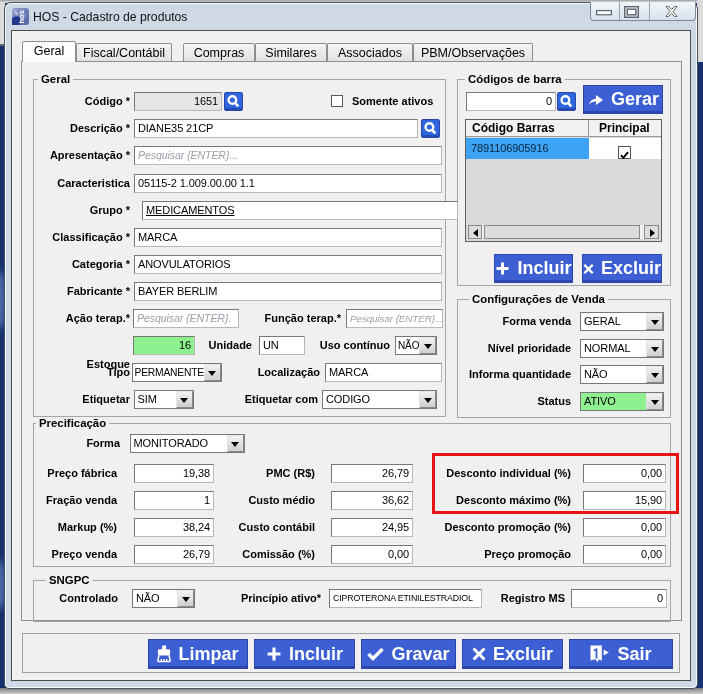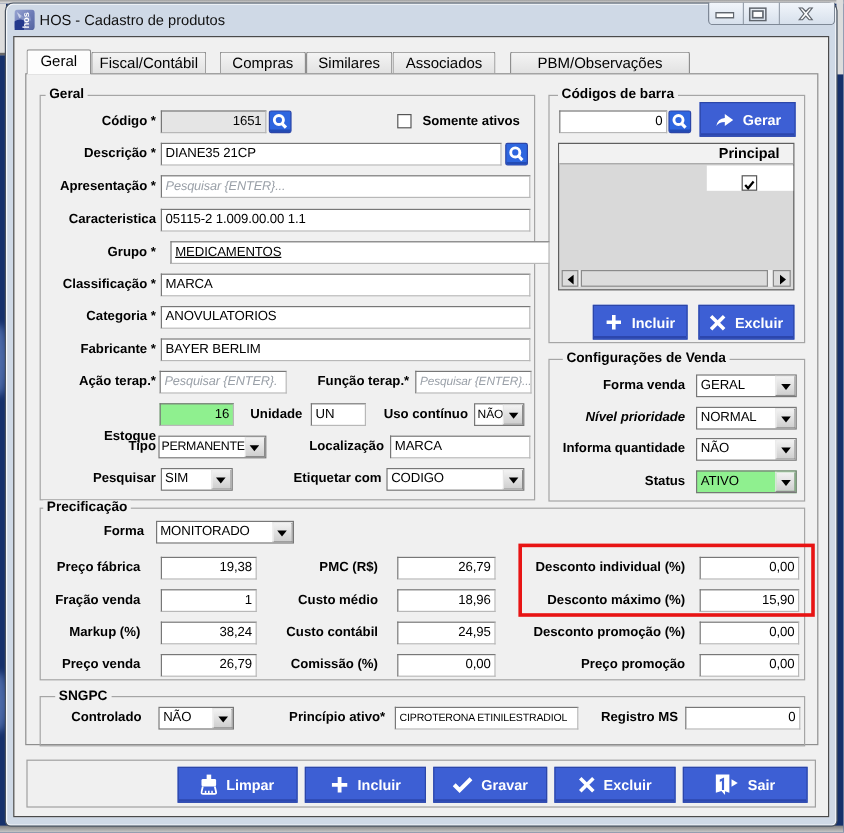--- a/index.html
+++ b/index.html
@@ -35,21 +35,21 @@
 .ph{color:#9aa0a8;font-style:italic;font-size:10.6px;}
 .ph2{font-size:9.9px;}
 .green{background:#8ff08f;}
 .dis{background:#e5e5e5;}
 
 .combo{height:19px;background:#fff;border:1px solid #777;font-size:11px;letter-spacing:-0.1px;line-height:17px;padding:0 3px;white-space:nowrap;overflow:hidden;}
 .combo.green{background:#8ff08f;}
 .combo .cb{position:absolute;right:0px;top:0px;bottom:0px;width:17px;background:linear-gradient(#f2f2f2,#cfcfcf);border:1px solid #8a8a8a;border-top-color:#e6e6e6;border-left-color:#e6e6e6;}
 .combo .cb i{position:absolute;left:50%;top:50%;margin:-2px 0 0 -4px;width:0;height:0;border:4px solid transparent;border-top:5px solid #000;}
 
-.bb{background:#3d5fd4;border:1px solid #2c46a8;box-shadow:inset 0 -2px 0 rgba(15,25,100,.35);color:#fff;font-weight:bold;font-size:12px;display:flex;align-items:center;justify-content:center;gap:7px;}
+.bb{background:#3d5fd4;border:1px solid #2c46a8;box-shadow:inset 0 -2px 0 rgba(15,25,100,.35);color:#fff;font-weight:bold;font-size:18px;display:flex;align-items:center;justify-content:center;gap:7px;}
 .mag{background:#2e66df;border-radius:2px;}
 
 #grid{left:465px;top:119px;width:197px;height:123px;border:1px solid #5f5f5f;background:#d9d9d9;}
 #ghead{position:absolute;left:0;top:0;width:100%;height:17px;background:#f2f2f2;border-bottom:1px solid #9a9a9a;}
 .chk{background:#fff;border:1px solid #555;}
 </style>
 </head>
 <body>
 
 <div class="abs" id="topstrip"></div>
@@ -91,21 +91,21 @@
     <path d="M1 0.5 L3.6 0.5 L6.5 3.6 L9.4 0.5 L12 0.5 L8 5.5 L12 10.5 L9.4 10.5 L6.5 7.4 L3.6 10.5 L1 10.5 L5 5.5 Z" fill="#fdfdfd" stroke="#60666e" stroke-width="1"></path>
   </svg>
 
 <div class="abs" id="client"></div>
 <div class="abs" id="tabpage"></div>
 <div class="abs tab active" style="left:22px;width:54px;">Geral</div>
 <div class="abs tab" style="left:76px;width:96px;">Fiscal/Contábil</div>
 <div class="abs tab" style="left:183px;width:72px;">Compras</div>
 <div class="abs tab" style="left:255px;width:72px;">Similares</div>
 <div class="abs tab" style="left:327px;width:86px;">Associados</div>
-<div class="abs tab" style="left:413px;width:150px;margin-left:12px;">PBM/Observações</div>
+<div class="abs tab" style="left:413px;width:120px;">PBM/Observações</div>
 
 <div class="abs fs" style="left:33px;top:79px;width:413px;height:338px;">
     <span style="left:4px;">Geral</span>
   </div>
 
 <div class="abs fs" style="left:457px;top:79px;width:214px;height:207px;">
     <span style="left:7px;">Códigos de barra</span>
   </div>
 <div class="abs fs" style="left:457px;top:299px;width:214px;height:119px;">
     <span style="left:11px;">Configurações de Venda</span>
@@ -170,21 +170,21 @@
       <i></i>
     </div></div>
 
 <div class="abs lbl" style="left:20px;top:366px;width:110px;">Tipo</div>
 <div class="abs combo" style="left:131.5px;top:363px;width:90px;font-size:10.3px;letter-spacing:-0.2px;padding:0 2px;">PERMANENTE<div class="cb">
       <i></i>
     </div></div>
 <div class="abs lbl" style="left:240px;top:366px;width:80px;">Localização</div>
 <div class="abs inp" style="left:325px;top:363px;width:117px;">MARCA</div>
 
-<div class="abs lbl" style="left:20px;top:393px;width:110px;">Pesquisar</div>
+<div class="abs lbl" style="left:20px;top:393px;width:110px;">Etiquetar</div>
 <div class="abs combo" style="left:133.5px;top:390px;width:60px;">SIM<div class="cb">
       <i></i>
     </div></div>
 <div class="abs lbl" style="left:238px;top:393px;width:80px;">Etiquetar com</div>
 <div class="abs combo" style="left:322px;top:390px;width:115px;">CODIGO<div class="cb">
       <i></i>
     </div></div>
 
 <div class="abs inp r" style="left:466px;top:92px;width:90px;">0</div>
 <div class="abs bb mag" style="left:557px;top:92px;width:19px;height:19px;">
@@ -192,22 +192,24 @@
       <circle cx="6.4" cy="6" r="3.8" fill="none" stroke="#fff" stroke-width="2.4"></circle>
       <line x1="9.3" y1="9.2" x2="12.3" y2="12.4" stroke="#fff" stroke-width="2.6"></line>
     </svg>
   </div>
 <div class="abs bb" style="left:583px;top:85px;width:80px;height:29px;"><svg width="17" height="13" viewBox="0 0 17 13">
       <path d="M2 12 Q3 6 9 5.4 L9 2 L16 7 L9 12 L9 8.6 Q4 8.6 2 12 Z" fill="#fff"></path>
     </svg>Gerar</div>
 
 <div class="abs" id="grid">
  <div id="ghead">
+      <div style="position:absolute;left:0;top:0;width:123px;height:16px;border-right:1px solid #9a9a9a;font-weight:bold;font-size:12px;padding:1px 0 0 6px;">Código Barras</div>
       <div style="position:absolute;left:124px;top:0;right:0;height:16px;font-weight:bold;font-size:12px;padding:1px 0 0 9px;">Principal</div>
     </div>
+ <div style="position:absolute;left:0;top:18px;width:123px;height:21px;background:#3ca3f5;font-size:11px;letter-spacing:-0.1px;padding:4px 0 0 5px;color:#06233c;">7891106905916</div>
  <div style="position:absolute;left:123px;top:18px;right:0;height:21px;background:#fff;"></div>
  <div class="chk" style="position:absolute;left:152px;top:26px;width:13px;height:13px;"><svg width="11" height="11" viewBox="0 0 11 11">
         <path d="M2 5.2 L4.4 7.8 L9 2.2" fill="none" stroke="#000" stroke-width="1.9"></path>
       </svg></div>
  <div style="position:absolute;left:2px;bottom:2px;right:2px;height:14px;background:#f0f0f0;">
    <div style="position:absolute;left:0;top:0;width:14px;height:14px;background:#dcdcdc;border:1px solid #8a8a8a;">
         <i style="position:absolute;left:4px;top:3px;width:0;height:0;border:4px solid transparent;border-right:5px solid #000;border-left:none;"></i>
       </div>
    <div style="position:absolute;right:0;top:0;width:15px;height:14px;background:#dcdcdc;border:1px solid #8a8a8a;">
         <i style="position:absolute;left:5px;top:3px;width:0;height:0;border:4px solid transparent;border-left:5px solid #000;border-right:none;"></i>
@@ -220,21 +222,21 @@
       <path d="M6 1.5 H9 V6 H13.5 V9 H9 V13.5 H6 V9 H1.5 V6 H6 Z" fill="#fff"></path>
     </svg>Incluir</div>
 <div class="abs bb" style="left:582px;top:254px;width:80px;height:29px;"><svg width="14" height="14" viewBox="0 0 14 14">
       <path d="M2.6 0.5 L7 4.9 L11.4 0.5 L13.5 2.6 L9.1 7 L13.5 11.4 L11.4 13.5 L7 9.1 L2.6 13.5 L0.5 11.4 L4.9 7 L0.5 2.6 Z" fill="#fff"></path>
     </svg>Excluir</div>
 
 <div class="abs lbl" style="left:430px;top:315px;width:141px;">Forma venda</div>
 <div class="abs combo" style="left:580px;top:312px;width:84px;">GERAL<div class="cb">
       <i></i>
     </div></div>
-<div class="abs lbl" style="left:430px;top:342px;width:141px;font-style:italic;">Nível prioridade</div>
+<div class="abs lbl" style="left:430px;top:342px;width:141px;">Nível prioridade</div>
 <div class="abs combo" style="left:580px;top:339px;width:84px;">NORMAL<div class="cb">
       <i></i>
     </div></div>
 <div class="abs lbl" style="left:430px;top:368px;width:141px;">Informa quantidade</div>
 <div class="abs combo" style="left:580px;top:365px;width:84px;">NÃO<div class="cb">
       <i></i>
     </div></div>
 <div class="abs lbl" style="left:430px;top:395px;width:141px;">Status</div>
 <div class="abs combo green" style="left:580px;top:392px;width:84px;">ATIVO<div class="cb">
       <i></i>
@@ -250,21 +252,21 @@
 <div class="abs lbl" style="left:20px;top:494px;width:97px;">Fração venda</div>
 <div class="abs inp r" style="left:134px;top:491px;width:80px;">1</div>
 <div class="abs lbl" style="left:20px;top:521px;width:97px;">Markup (%)</div>
 <div class="abs inp r" style="left:134px;top:518px;width:80px;">38,24</div>
 <div class="abs lbl" style="left:20px;top:548px;width:97px;">Preço venda</div>
 <div class="abs inp r" style="left:134px;top:545px;width:80px;">26,79</div>
 
 <div class="abs lbl" style="left:215px;top:467px;width:100px;padding-left:42px;">PMC (R$)</div>
 <div class="abs inp r" style="left:331px;top:464px;width:82px;">26,79</div>
 <div class="abs lbl" style="left:215px;top:494px;width:100px;">Custo médio</div>
-<div class="abs inp r" style="left:331px;top:491px;width:82px;">18,96</div>
+<div class="abs inp r" style="left:331px;top:491px;width:82px;">36,62</div>
 <div class="abs lbl" style="left:215px;top:521px;width:100px;">Custo contábil</div>
 <div class="abs inp r" style="left:331px;top:518px;width:82px;">24,95</div>
 <div class="abs lbl" style="left:215px;top:548px;width:100px;">Comissão (%)</div>
 <div class="abs inp r" style="left:331px;top:545px;width:82px;">0,00</div>
 
 <div class="abs lbl" style="left:430px;top:467px;width:141px;">Desconto individual (%)</div>
 <div class="abs inp r" style="left:583px;top:464px;width:83px;">0,00</div>
 <div class="abs lbl" style="left:430px;top:494px;width:141px;">Desconto máximo (%)</div>
 <div class="abs inp r" style="left:583px;top:491px;width:83px;">15,90</div>
 <div class="abs lbl" style="left:430px;top:521px;width:141px;">Desconto promoção (%)</div>

